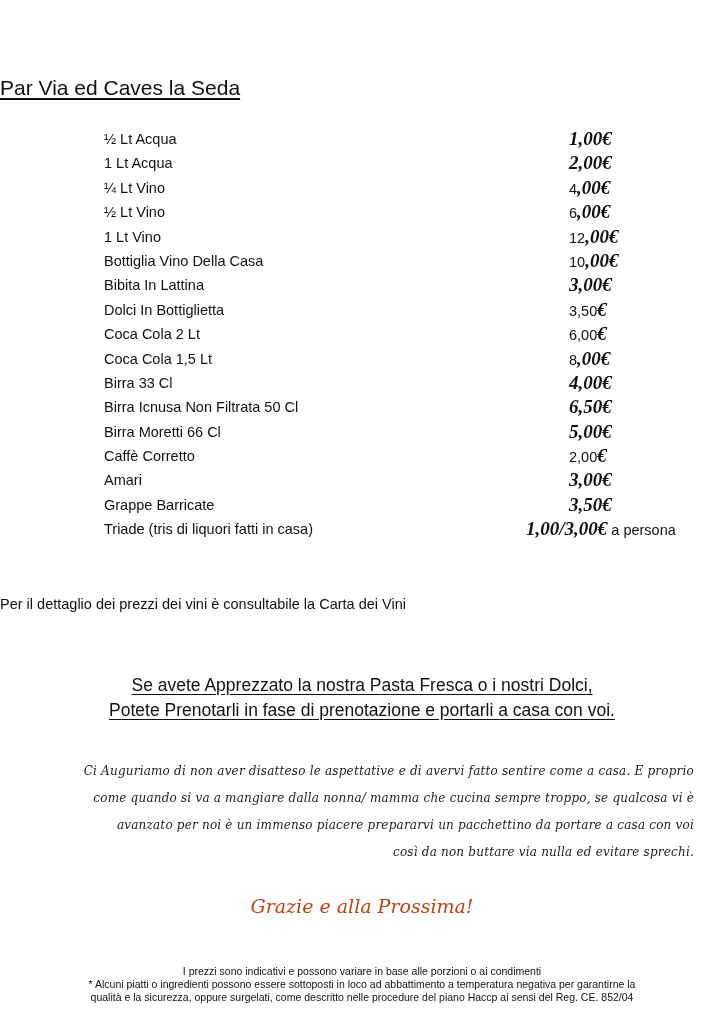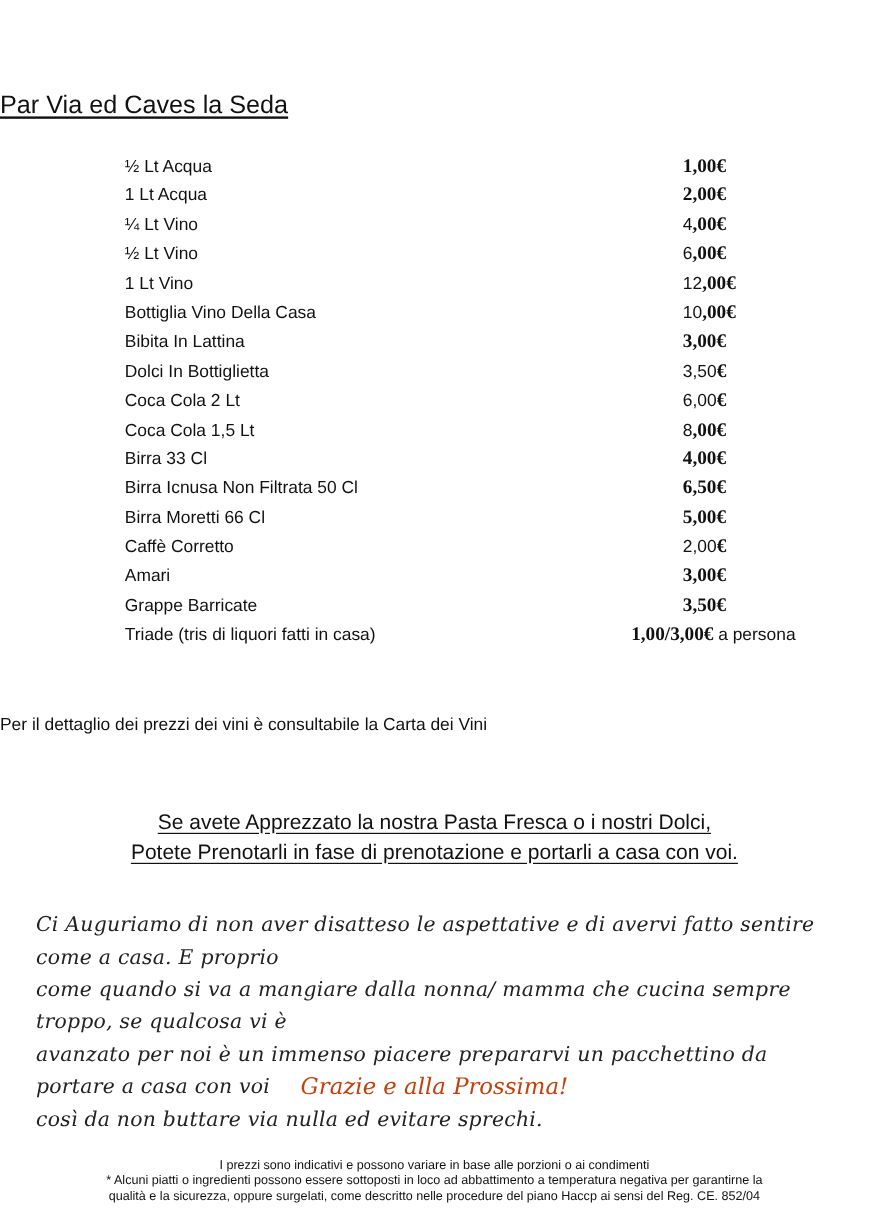--- a/index.html
+++ b/index.html
@@ -3,25 +3,25 @@
 <meta charset="utf-8">
 <style>
   html, body { margin:0; padding:0; background:#ffffff; }
   body { width:724px; height:1024px; position:relative; overflow:hidden; color:#111; font-family:"Liberation Sans", sans-serif; }
   .title { position:absolute; top:76px; left:0; width:724px; font-size:21px; text-decoration:underline; text-underline-offset:3px; }
   .menu { position:absolute; top:128px; left:104px; width:560px; }
   .row { position:relative; height:24.4px; font-size:14.5px; line-height:22px; }
   .row .name { position:absolute; left:0; }
   .row .price { position:absolute; left:465px; white-space:nowrap; }
   .row .price.wide { left:422px; }
-  .ser { font-family:"Liberation Serif", serif; font-weight:bold; font-size:16px;margin-top:30px; }
+  .ser { font-family:"Liberation Serif", serif; font-style:italic; font-weight:bold; font-size:19px;margin-top:30px; }
   .note { position:absolute; top:596px; left:0; width:724px; text-align:left; font-size:14.5px; }
   .promo { position:absolute; top:673px; left:0; width:724px; text-align:center; font-size:17.5px; line-height:25px; }
   .promo span { text-decoration:underline; text-underline-offset:3px; }
-  .script { position:absolute; top:758px; left:30px; width:664px; text-align:left; font-family:"DejaVu Serif", serif; font-style:italic; font-size:17px; line-height:27px; color:#222; letter-spacing:0.2px; }
+  .script { position:absolute; top:758px; left:30px; width:664px; text-align:right; font-family:"DejaVu Serif", serif; font-style:italic; font-size:12px; line-height:27px; color:#222; letter-spacing:0.2px; }
   .thanks { position:absolute; top:895px; left:0; width:724px; text-align:center; font-family:"DejaVu Serif", serif; font-style:italic; font-size:19px; color:#c2410c; }
   .foot { position:absolute; top:965px; left:0; width:724px; text-align:center; font-size:10.5px; line-height:13px; }
 </style>
 </head>
 <body>
 
 <div class="title">Par Via ed Caves la Seda</div>
 
 <div class="menu">
   <div class="row">

